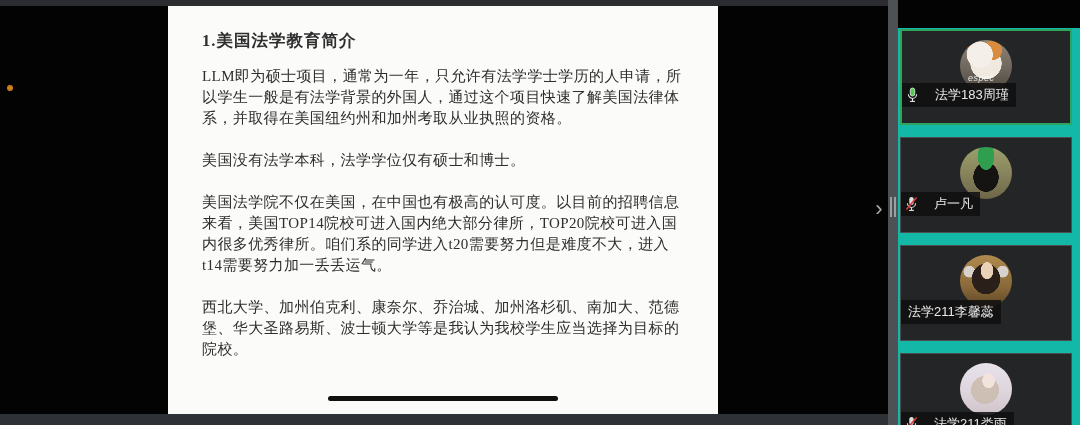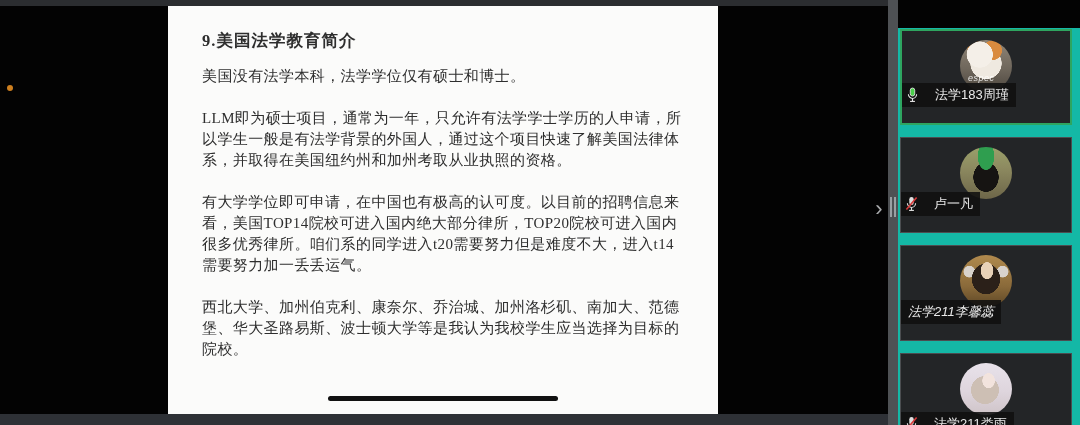--- a/index.html
+++ b/index.html
@@ -55,37 +55,37 @@
       radial-gradient(circle at 82% 32%, #d8d2cc 0 10%, transparent 11%),
       linear-gradient(180deg,#b08a4e 0%,#8a6a3a 60%,#5e4726 100%);}
   .av-girl-pastel{background:
       radial-gradient(ellipse at 55% 34%, #f2e3dd 0 15%, transparent 16%),
       radial-gradient(ellipse at 48% 52%, #cdbfb4 0 36%, transparent 37%),
       linear-gradient(180deg,#e8e2ea 0%,#ded5dd 55%,#cfc4c8 100%);}
 
   .name-tag{position:absolute;left:0;bottom:16px;display:flex;align-items:center;gap:16px;
             background:rgba(16,16,16,.88);color:#e9e9e9;font-size:13px;
             padding:3px 7px 3px 4px;max-width:166px;white-space:nowrap;}
-  .name-tag.no-icon{padding-left:7px;font-style:italic;}
+  .name-tag.no-icon{padding-left:7px;}
   .mic{width:13px;height:16px;flex:0 0 auto;}
 </style>
 </head>
 <body>
 
 <div class="stage">
 
   <div class="top-strip"></div>
   <div class="notify-dot"></div>
 
   <div class="doc">
     <div class="doc-inner">
-      <div class="doc-title">9.美国法学教育简介</div>
+      <div class="doc-title">1.美国法学教育简介</div>
+      <p>LLM即为硕士项目，通常为一年，只允许有法学学士学历的人申请，所以学生一般是有法学背景的外国人，通过这个项目快速了解美国法律体系，并取得在美国纽约州和加州考取从业执照的资格。</p>
       <p>美国没有法学本科，法学学位仅有硕士和博士。</p>
-      <p>LLM即为硕士项目，通常为一年，只允许有法学学士学历的人申请，所以学生一般是有法学背景的外国人，通过这个项目快速了解美国法律体系，并取得在美国纽约州和加州考取从业执照的资格。</p>
-      <p>有大学学位即可申请，在中国也有极高的认可度。以目前的招聘信息来看，美国TOP14院校可进入国内绝大部分律所，TOP20院校可进入国内很多优秀律所。咱们系的同学进入t20需要努力但是难度不大，进入t14需要努力加一丢丢运气。</p>
+      <p>美国法学院不仅在美国，在中国也有极高的认可度。以目前的招聘信息来看，美国TOP14院校可进入国内绝大部分律所，TOP20院校可进入国内很多优秀律所。咱们系的同学进入t20需要努力但是难度不大，进入t14需要努力加一丢丢运气。</p>
       <p>西北大学、加州伯克利、康奈尔、乔治城、加州洛杉矶、南加大、范德堡、华大圣路易斯、波士顿大学等是我认为我校学生应当选择为目标的院校。</p>
     </div>
     <div class="page-indicator"></div>
   </div>
 
   <div class="bottom-strip"></div>
 
   <div class="chevron">›</div>
   <div class="handle">
     <div class="grip"></div>

